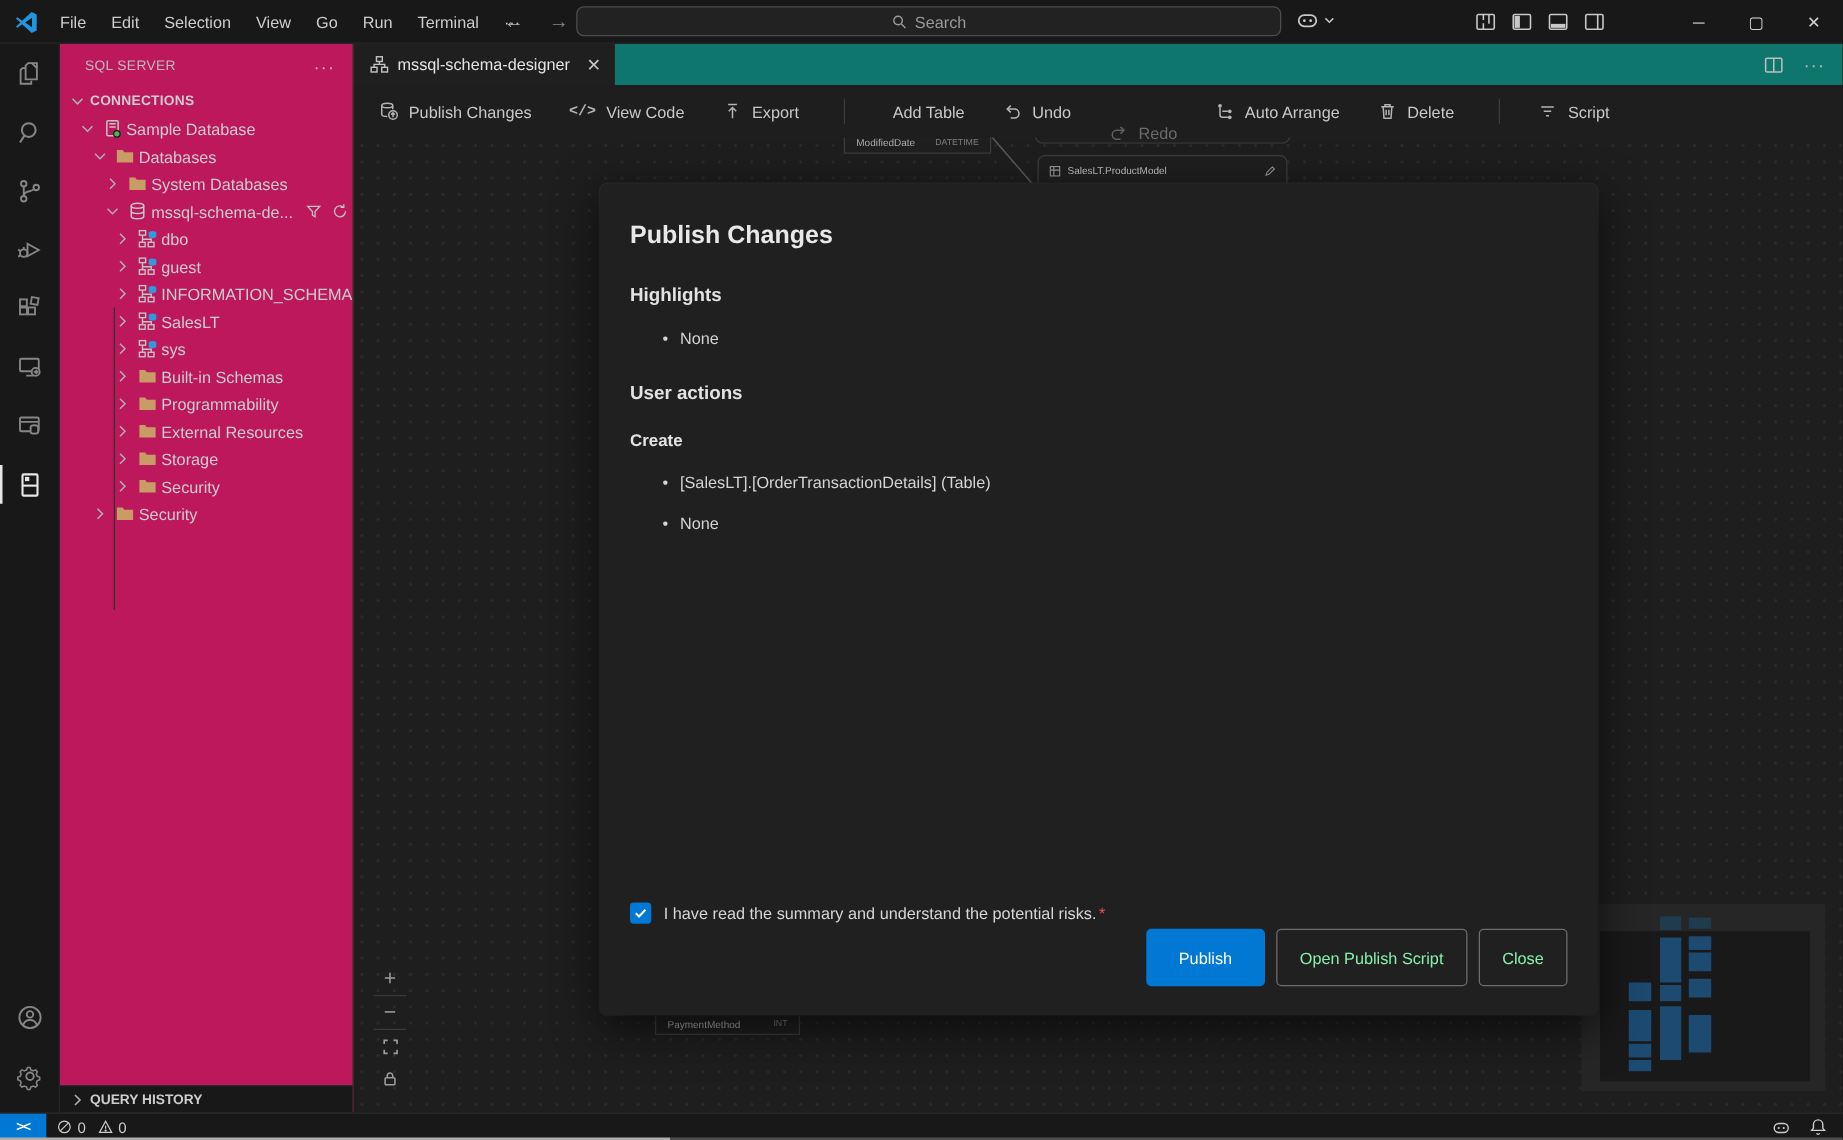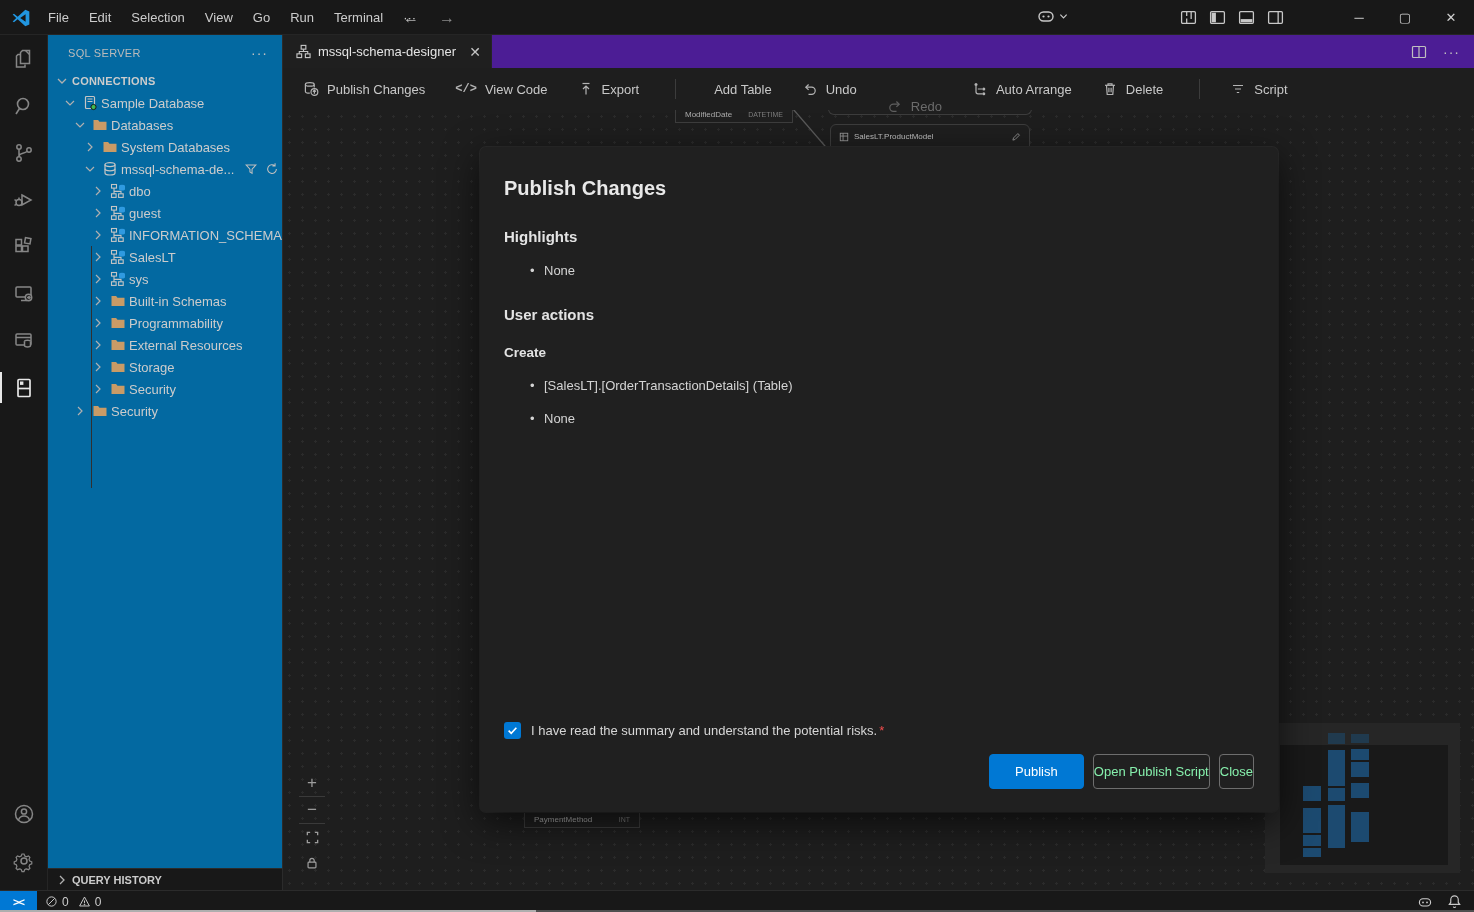--- a/index.html
+++ b/index.html
@@ -29,41 +29,41 @@
 
   
   .activitybar { position:absolute; left:0; top:35px; width:48px; height:855px; background:#181818;
     border-right:1px solid #252525; z-index:40; }
   .ab-item { position:relative; width:48px; height:47px; display:flex; align-items:center; justify-content:center; color:#868686; }
   .ab-item.active { color:#e7e7e7; }
   .ab-item.active::before { content:""; position:absolute; left:0; top:8px; bottom:8px; width:2px; background:#e7e7e7; }
   .ab-bottom { position:absolute; bottom:6px; left:0; width:48px; }
 
   
-  .sidebar { position:absolute; left:48px; top:35px; width:235px; height:855px; background:#0369a1;
+  .sidebar { position:absolute; left:48px; top:35px; width:235px; height:855px; background:#be185d;
     border-right:1px solid #2b2b2b; z-index:40; }
   .sidebar-header { height:35px; display:flex; align-items:center; justify-content:space-between;
     padding:0 14px 0 20px; }
   .sidebar-title { font-size:11px; color:#bbbbbb; letter-spacing:.3px; }
   .sidebar-more { color:#c0c0c0; font-size:14px; letter-spacing:1px; }
   .section-header { height:22px; display:flex; align-items:center; gap:2px; padding-left:6px;
     font-size:11px; font-weight:bold; color:#cccccc; letter-spacing:.2px; }
   .tree { position:relative; }
   .tree-row { height:22px; display:flex; align-items:center; gap:3px; font-size:13px; color:#cccccc; cursor:pointer; }
   .tree-label { white-space:nowrap; }
   .tree-actions { display:flex; align-items:center; gap:7px; margin-left:7px; color:#c0c0c0; }
   .indent-guide { position:absolute; left:43px; top:154px; width:1px; height:242px; background:#303030; }
   .chev { flex:0 0 16px; display:flex; align-items:center; justify-content:center; color:#b0b0b0; }
   .t-icon { flex:0 0 17px; display:flex; align-items:center; justify-content:center; }
   .qh-header { position:absolute; left:0; bottom:0; width:100%; height:22px; border-top:1px solid #2b2b2b;
     display:flex; align-items:center; gap:2px; padding-left:6px; font-size:11px; font-weight:bold; color:#cccccc; background:#181818; }
 
   
   .editor { position:absolute; left:283px; top:35px; width:1191px; height:855px; background:#1e1e1e; }
-  .tabbar { position:absolute; left:0; top:0; width:100%; height:33px; background:#4c1d95; display:flex; }
+  .tabbar { position:absolute; left:0; top:0; width:100%; height:33px; background:#0f766e; display:flex; }
   .tab { width:209px; height:33px; background:#1f1f1f; display:flex; align-items:center; gap:7px;
     padding:0 10px 0 13px; border-right:1px solid #252525; }
   .tab-label { font-size:13px; color:#e4e4e4; white-space:nowrap; }
   .tab-close { margin-left:auto; color:#c5c5c5; font-size:14px; line-height:14px; }
   .tab-right { margin-left:auto; display:flex; align-items:center; gap:16px; padding-right:14px; color:#c0c0c0; }
   .toolbar { position:absolute; left:0; top:33px; width:100%; height:42px; background:#1e1e1e;
     display:flex; align-items:center; padding-left:20px; z-index:5; }
   .tb-item { display:flex; align-items:center; gap:8px; font-size:13px; color:#c8c8c8; margin-right:30px; cursor:pointer; }
   .tb-item .tb-ic { color:#b4b4b4; display:flex; align-items:center; }
   .tb-item.disabled { color:#6b6b6b; cursor:default;margin-top:34px; }
@@ -106,22 +106,22 @@
   .dlg-ul { list-style:none; margin:18px 0 0 0; }
   .dlg-li { font-size:13px; color:#d4d4d4; padding-left:64px; position:relative; }
   .dlg-li::before { content:"•"; position:absolute; left:50px; color:#d4d4d4; }
   .dlg-check-row { position:absolute; left:24px; bottom:73px; display:flex; align-items:center; gap:10px; }
   .checkbox { width:17px; height:17px; background:#0078d4; border-radius:3px; display:flex;
     align-items:center; justify-content:center; cursor:pointer; }
   .checkbox svg { display:block; }
   .check-label { font-size:13px; color:#d6d6d6; }
   .req { color:#f14c4c; margin-left:2px; }
   .dlg-buttons { position:absolute; right:24px; bottom:23px; display:flex; gap:9px; }
-  .btn { height:35px; border-radius:4px; font-size:13px; display:flex; align-items:center; justify-content:center;
-    padding:0 0; cursor:pointer; font-family:inherit; }
+  .btn { height:46px; border-radius:4px; font-size:13px; display:flex; align-items:center; justify-content:center;
+    padding:0 18px; cursor:pointer; font-family:inherit; }
   .btn-primary { background:#0078d4; color:#ffffff; border:1px solid #0078d4; min-width:95px; }
   .btn-secondary { background:transparent; color:#86efac; border:1px solid #6e6e6e; }
 
   
   .statusbar { position:absolute; left:0; top:890px; width:1474px; height:22px; background:#181818;
     border-top:1px solid #2b2b2b; display:flex; align-items:center; z-index:60; }
   .remote-chip { width:37px; height:22px; background:#0078d4; color:#ffffff; display:flex;
     align-items:center; justify-content:center; font-size:11px; font-weight:bold; letter-spacing:-1px; }
   .sb-problems { display:flex; align-items:center; gap:4px; margin-left:8px; font-size:12px; color:#cccccc; }
   .sb-right { margin-left:auto; display:flex; align-items:center; gap:14px; padding-right:12px; color:#cccccc; }
@@ -143,20 +143,27 @@
         <div class="menu-item">Selection</div>
         <div class="menu-item">View</div>
         <div class="menu-item">Go</div>
         <div class="menu-item">Run</div>
         <div class="menu-item">Terminal</div>
         <div class="menu-item">···</div>
       </div>
     <div class="nav-arrows">
       <div class="nav-arrow">←</div>
       <div class="nav-arrow fwd">→</div>
+    </div>
+    <div class="searchbox">
+      <svg width="13" height="13" viewBox="0 0 16 16">
+          <circle cx="6.7" cy="6.7" r="4.2" fill="none" stroke="#9a9a9a" stroke-width="1.4"></circle>
+          <path d="M10 10 l4 4" stroke="#9a9a9a" stroke-width="1.4"></path>
+        </svg>
+      <span>Search</span>
     </div>
     <div class="copilot-wrap">
       <svg width="20" height="20" viewBox="0 0 20 20">
         <rect x="3" y="6" width="14" height="9" rx="4.5" fill="none" stroke="#c8c8c8" stroke-width="1.4"></rect>
         <circle cx="7.5" cy="10.5" r="1.1" fill="#c8c8c8"></circle>
           <circle cx="12.5" cy="10.5" r="1.1" fill="#c8c8c8"></circle>
       </svg>
       <svg width="9" height="9" viewBox="0 0 10 10">
           <path d="M1.5 3 5 6.5 8.5 3" fill="none" stroke="#c8c8c8" stroke-width="1.3"></path>
         </svg>

